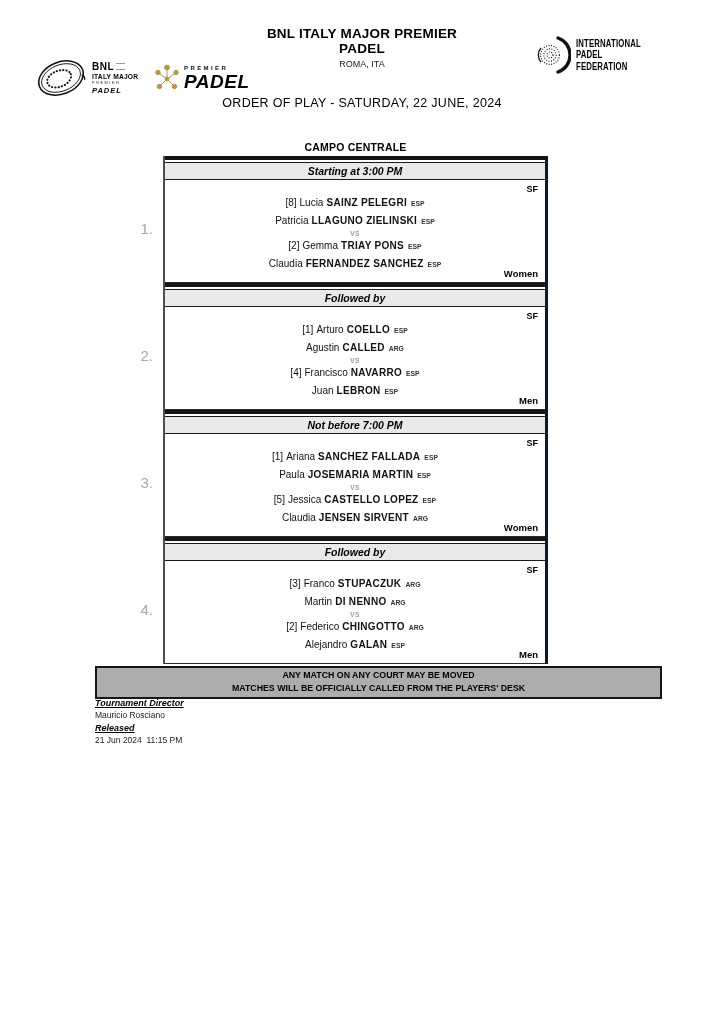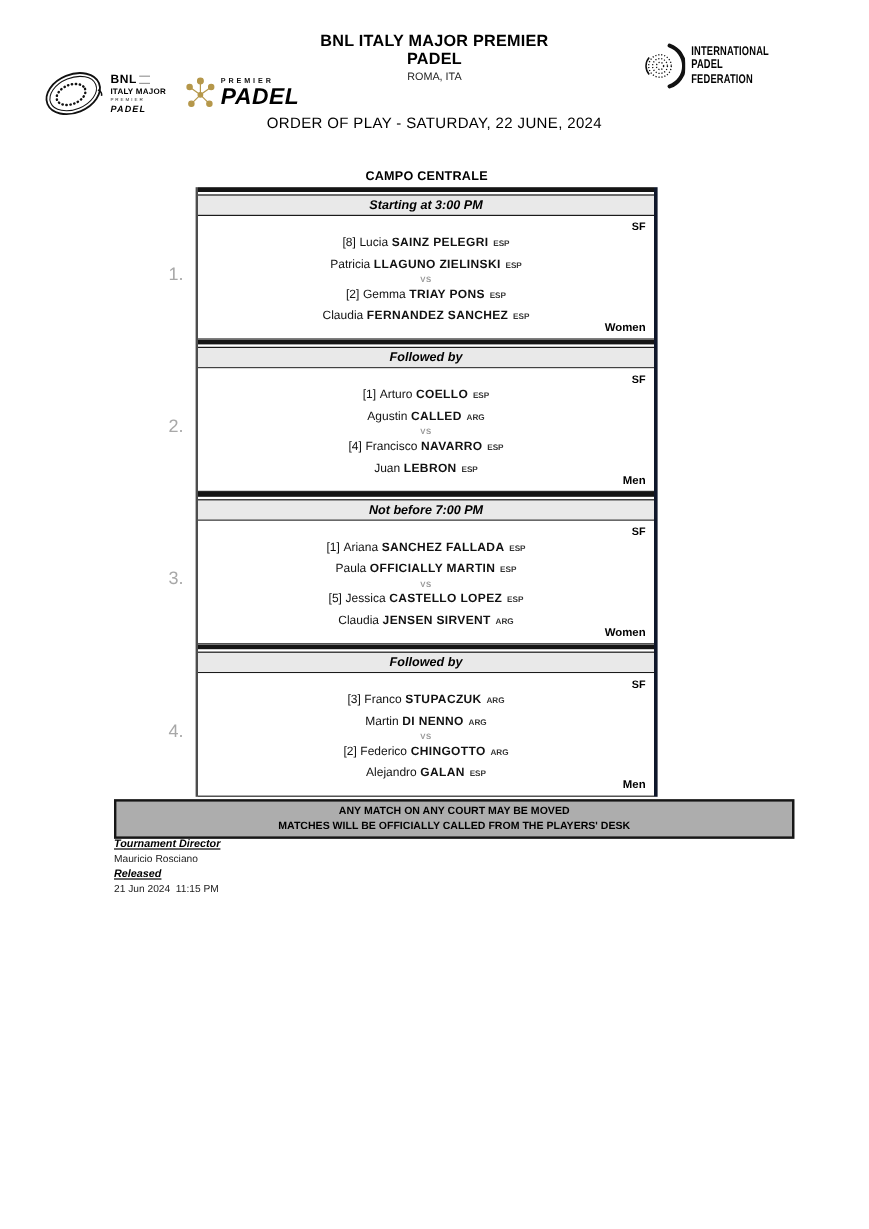--- a/index.html
+++ b/index.html
@@ -161,21 +161,21 @@
       <span class="cat">Men</span>
     </div>
 
     <div class="bar"></div>
     <div class="session">Not before 7:00 PM</div>
     <div class="match">
       <span class="mnum">3.</span>
       <span class="round">SF</span>
       <div class="teams">
         <div class="pline"><span class="seed">[1]</span><span class="fname">Ariana</span><span class="lname">SANCHEZ FALLADA</span><span class="ctry">ESP</span></div>
-        <div class="pline"><span class="seed"></span><span class="fname">Paula</span><span class="lname">OFFICIALLY MARTIN</span><span class="ctry">ESP</span></div>
+        <div class="pline"><span class="seed"></span><span class="fname">Paula</span><span class="lname">JOSEMARIA MARTIN</span><span class="ctry">ESP</span></div>
         <div class="vs">VS</div>
         <div class="pline"><span class="seed">[5]</span><span class="fname">Jessica</span><span class="lname">CASTELLO LOPEZ</span><span class="ctry">ESP</span></div>
         <div class="pline"><span class="seed"></span><span class="fname">Claudia</span><span class="lname">JENSEN SIRVENT</span><span class="ctry">ARG</span></div>
       </div>
       <span class="cat">Women</span>
     </div>
 
     <div class="bar"></div>
     <div class="session">Followed by</div>
     <div class="match">

